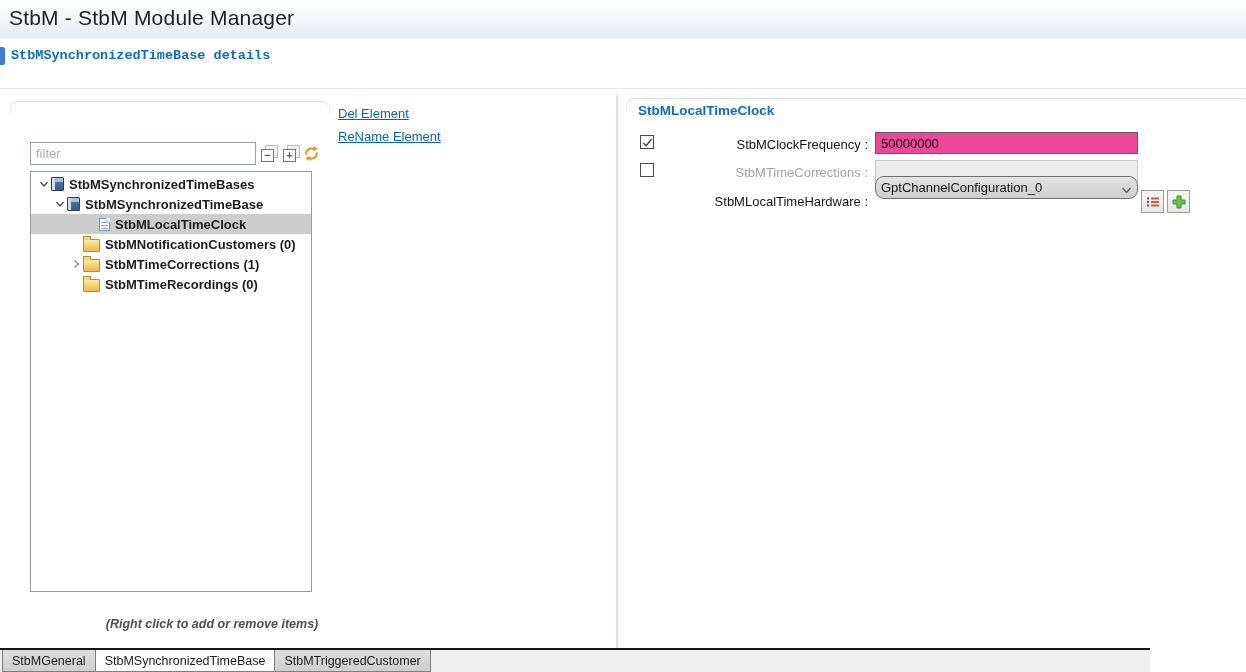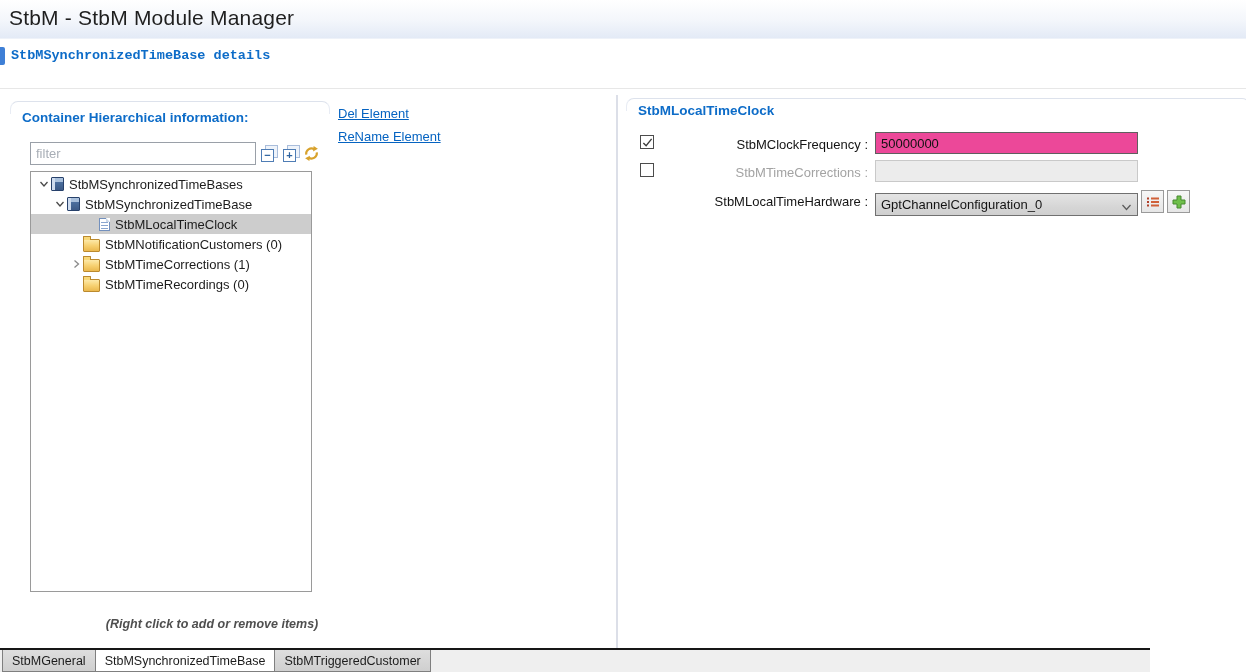--- a/index.html
+++ b/index.html
@@ -28,21 +28,21 @@
     border:1px solid #9aa0a8;font-size:13px;color:#222;padding:0 5px;outline:none;font-family:inherit;}
   .filter-input::placeholder{color:#a8aeb6;}
   .mini-ico{position:absolute;width:17px;height:17px;}
   .sq-ico{position:relative;width:17px;height:17px;}
   .sq-back{position:absolute;right:0;top:0;width:11px;height:11px;border:1px solid #a9bddb;background:#eef3fa;}
   .sq-front{position:absolute;left:0;bottom:0;width:11px;height:11px;border:1px solid #4f7db5;background:#fff;
     display:flex;align-items:center;justify-content:center;font-size:11px;line-height:1;color:#2f64a0;font-weight:bold;}
 
   .treebox{position:absolute;left:30px;top:171px;width:282px;height:421px;box-sizing:border-box;
     border:1px solid #9a9a9a;background:#fff;padding-top:2px;}
-  .tree-row{display:flex;align-items:center;height:20px;font-size:13px;color:#1c1c1c;white-space:nowrap;}
+  .tree-row{display:flex;align-items:center;height:20px;font-size:13px;color:#1c1c1c;white-space:nowrap;font-weight:bold;}
   .tree-row.lvl0{padding-left:6px;}
   .tree-row.lvl1{padding-left:22px;}
   .tree-row.lvl2{padding-left:38px;}
   .tree-row.lvl3{padding-left:54px;}
   .tree-row.selected{background:#cdcdcd;}
   .chev{width:14px;height:12px;display:inline-flex;align-items:center;justify-content:center;flex:0 0 14px;}
   .tree-ico{margin-right:5px;flex:0 0 auto;}
 
   
   .icon-container{width:13px;height:14px;box-sizing:border-box;border:1px solid #27416b;border-radius:1px;
@@ -99,21 +99,20 @@
 
   <div class="titlebar">
     <div class="title">StbM - StbM Module Manager</div>
   </div>
 
   <div class="details-accent"></div>
   <div class="details-title">StbMSynchronizedTimeBase details</div>
   <div class="details-sep"></div>
 
   <div class="group-stub" style="left:10px;top:101px;width:318px;"></div>
-  <div class="left-title">Container Hierarchical information:</div>
 
   <input class="filter-input" placeholder="filter" style="">
 
   <div class="mini-ico" style="left:261px;top:145px;">
     <div class="sq-ico">
         <div class="sq-back"></div>
         <div class="sq-front">−</div>
       </div>
   </div>
   <div class="mini-ico" style="left:283px;top:145px;">
@@ -200,21 +199,21 @@
     </svg>
   </div>
   <div class="param-label" style="top:137px;">StbMClockFrequency :</div>
   <input class="txt-input" style="top: 132px;" value="50000000">
 
   <div class="cbx" style="top:163px;"></div>
   <div class="param-label disabled" style="top:165px;">StbMTimeCorrections :</div>
   <input class="txt-input" style="top: 160px;" disabled="">
 
   <div class="param-label" style="top:194px;">StbMLocalTimeHardware :</div>
-  <div class="dropdown" style="top:193px;">
+  <div class="dropdown" style="top:176px;border-radius:9px;">
     <span>GptChannelConfiguration_0</span>
     <span class="dd-chev">
       <svg width="11" height="10" viewBox="0 0 11 10">
           <polyline points="1.5,3 5.5,7.5 9.5,3" fill="none" stroke="#5a5a5a" stroke-width="1.2"></polyline>
         </svg>
     </span>
   </div>
   <div class="side-btn" style="left:1141px;top:190px;">
     <svg width="14" height="12" viewBox="0 0 14 12">
       <rect x="1" y="1.5" width="2" height="2" fill="#b0402a"></rect>

